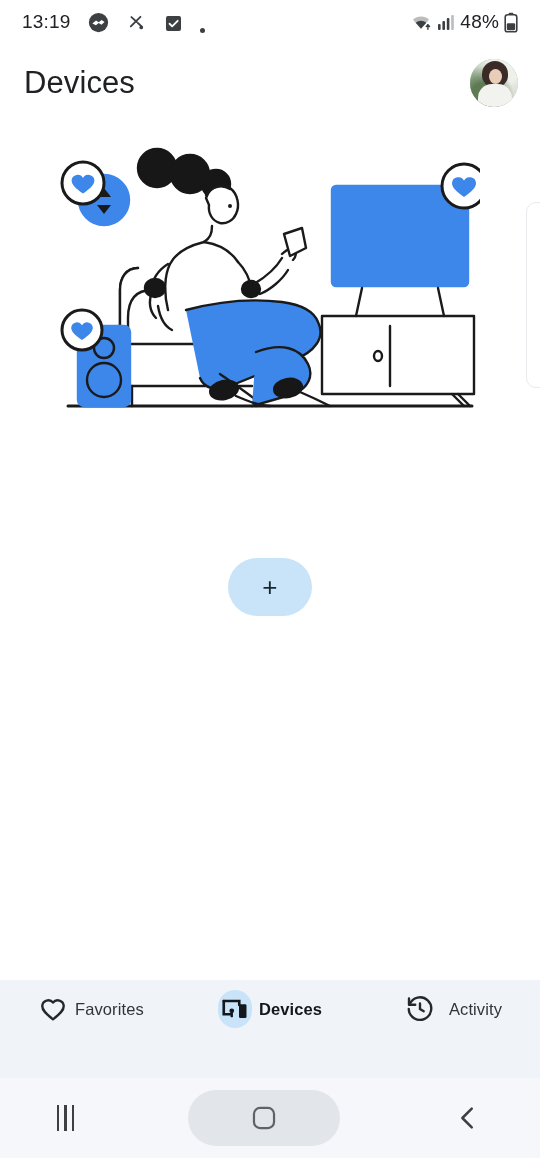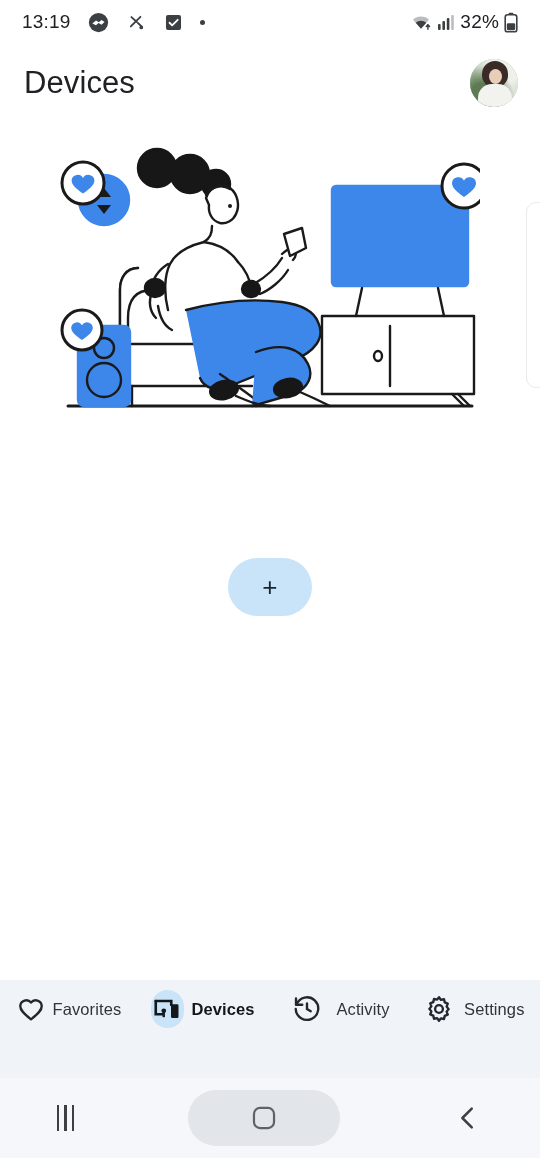--- a/index.html
+++ b/index.html
@@ -11,21 +11,21 @@
   }
   #app { position:relative; width:540px; height:1158px; background:#ffffff; }
 
   
   .statusbar {
     position:absolute; top:0; left:0; width:540px; height:44px;
     display:flex; align-items:center; justify-content:space-between;
     padding:0 22px;
     color:#1f1f1f;
   }
-  .sb-left { display:flex; align-items:center; gap:17px; }
+  .sb-left { display:flex; align-items:flex-end; gap:17px; }
   .sb-time { font-size:19px; letter-spacing:.2px; color:#202124; }
   .sb-right { display:flex; align-items:center; gap:5px; }
   .sb-pct { font-size:19px; color:#202124; letter-spacing:.2px; }
   .sb-ico { display:block; }
   .sb-dot { width:5px; height:5px; border-radius:50%; background:#3c4043; }
 
   
   .header {
     position:absolute; top:44px; left:0; width:540px; height:78px;
     display:flex; align-items:center; justify-content:space-between;
@@ -164,21 +164,21 @@
         <path d="M19.6 14v5M19.6 14l-1.8 1.9M19.6 14l1.8 1.9" stroke="#3c4043" stroke-width="1.6" stroke-linecap="round" fill="none"></path>
       </svg>
 
       <svg class="sb-ico" width="18" height="20" viewBox="0 0 18 20">
         <rect x="1" y="12" width="2.6" height="6" rx="1" fill="#3c4043"></rect>
         <rect x="5.4" y="9" width="2.6" height="9" rx="1" fill="#3c4043"></rect>
         <rect x="9.8" y="6" width="2.6" height="12" rx="1" fill="#3c4043"></rect>
         <rect x="14.2" y="3" width="2.6" height="15" rx="1" fill="#3c4043" opacity="0.35"></rect>
       </svg>
 
-      <span class="sb-pct">32%</span>
+      <span class="sb-pct">48%</span>
 
       <svg class="sb-ico" width="14" height="21" viewBox="0 0 14 21">
         <rect x="4.6" y="0.8" width="4.8" height="2.2" rx="1" fill="#3c4043"></rect>
         <rect x="1.2" y="2.8" width="11.6" height="17" rx="2.4" fill="none" stroke="#3c4043" stroke-width="1.6"></rect>
         <rect x="2.8" y="11.2" width="8.4" height="7" rx="1.4" fill="#3c4043"></rect>
       </svg>
     </div>
   </div>
 
   <div class="header">
@@ -308,29 +308,20 @@
       <div class="nav-pill">
         <svg width="30" height="30" viewBox="0 0 24 24">
           <path d="M3.6 8.4A9 9 0 1 1 3 12" fill="none" stroke="#22282e" stroke-width="1.9" stroke-linecap="round"></path>
           <path d="M3.2 3.6v5h5" fill="none" stroke="#22282e" stroke-width="1.9" stroke-linecap="round" stroke-linejoin="round"></path>
           <path d="M12 7.6V12l3 1.8" fill="none" stroke="#22282e" stroke-width="1.9" stroke-linecap="round"></path>
         </svg>
       </div>
       <span class="nav-label">Activity</span>
     </div>
 
-    <div class="nav-item">
-      <div class="nav-pill">
-        <svg width="30" height="30" viewBox="0 0 24 24">
-          <path d="M12 2.6l1.5 2.1 2.5-.5.6 2.5 2.4 1-.9 2.4 1.6 2-1.6 2 .9 2.4-2.4 1-.6 2.5-2.5-.5L12 21.4l-1.5-2.1-2.5.5-.6-2.5-2.4-1 .9-2.4-1.6-2 1.6-2-.9-2.4 2.4-1 .6-2.5 2.5.5z" fill="none" stroke="#22282e" stroke-width="1.9" stroke-linejoin="round"></path>
-          <circle cx="12" cy="12" r="3.1" fill="none" stroke="#22282e" stroke-width="1.9"></circle>
-        </svg>
-      </div>
-      <span class="nav-label">Settings</span>
-    </div>
   </div>
 
   <div class="sysnav">
     <div class="sysnav-btn">
       <span class="recents-bars">
           <i></i>
           <i></i>
           <i></i>
         </span>
     </div>

